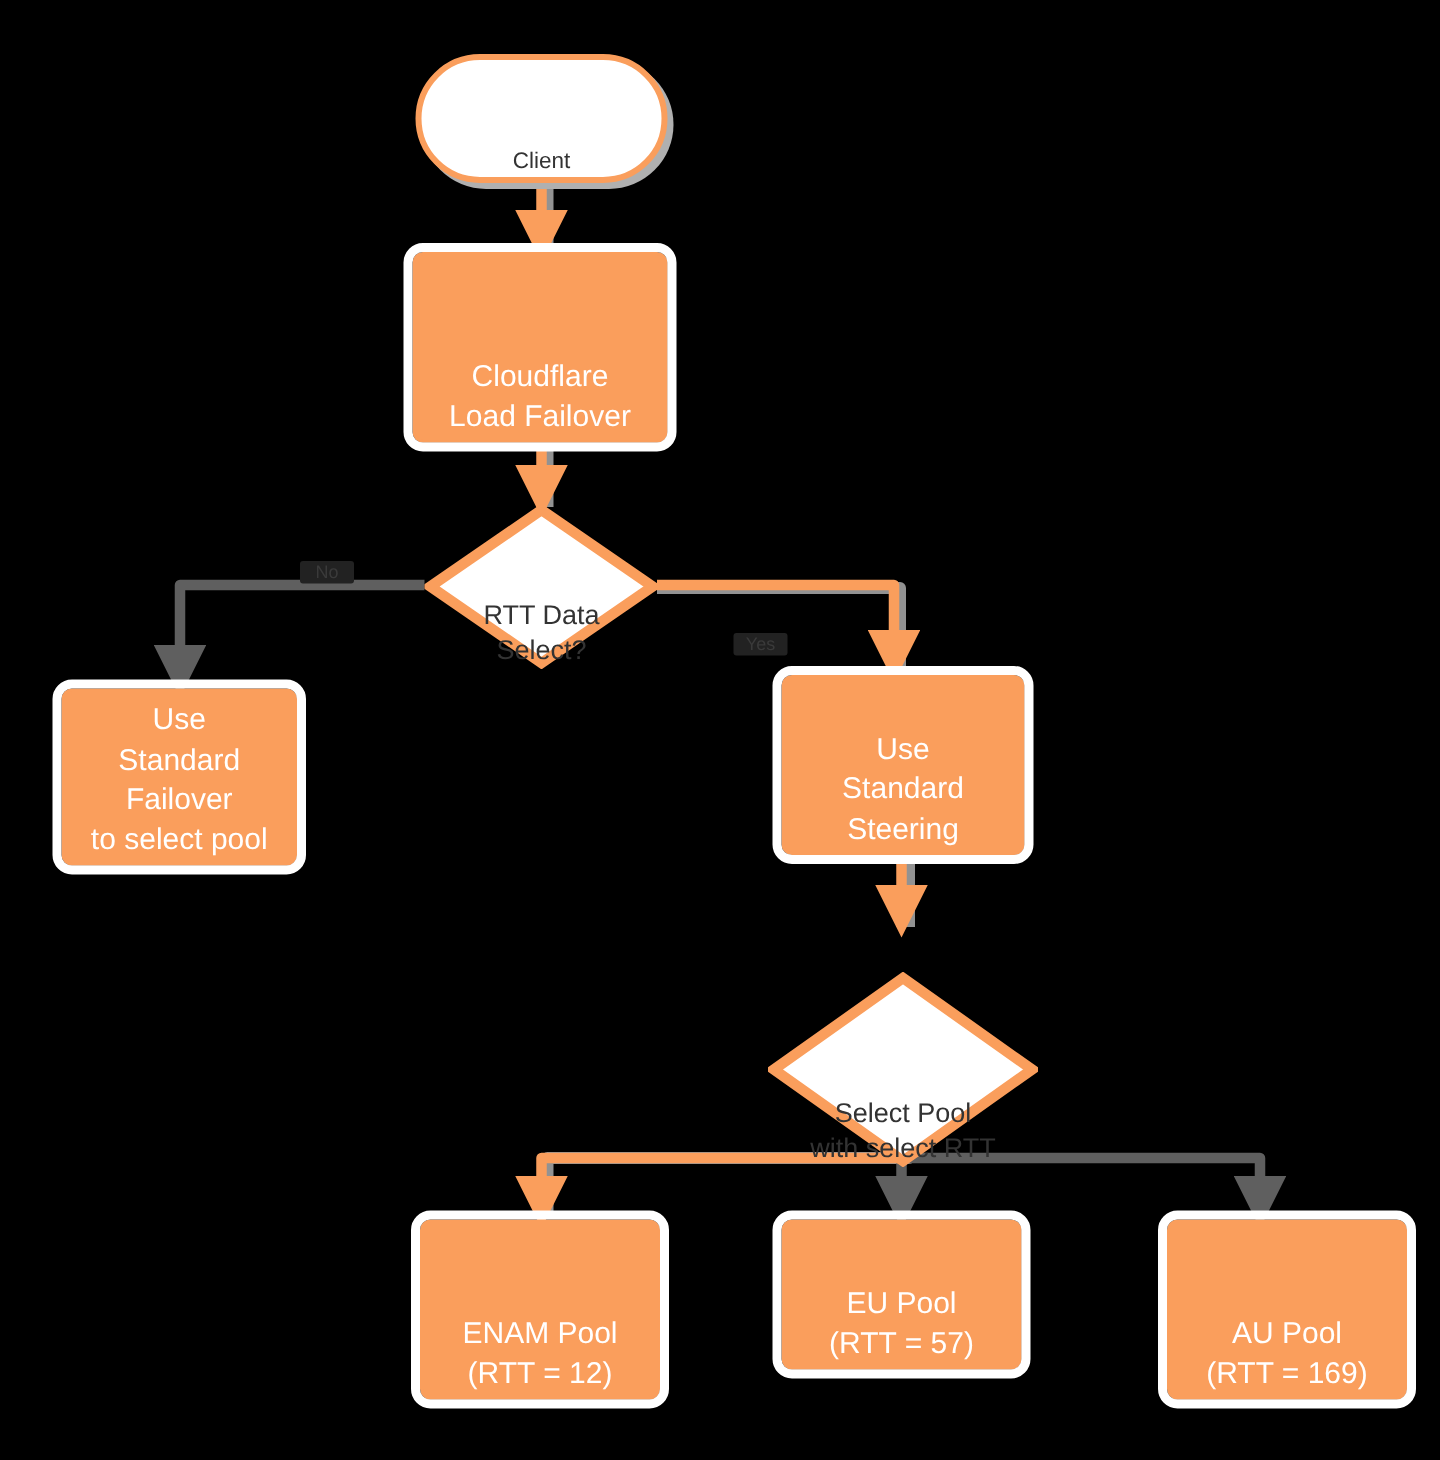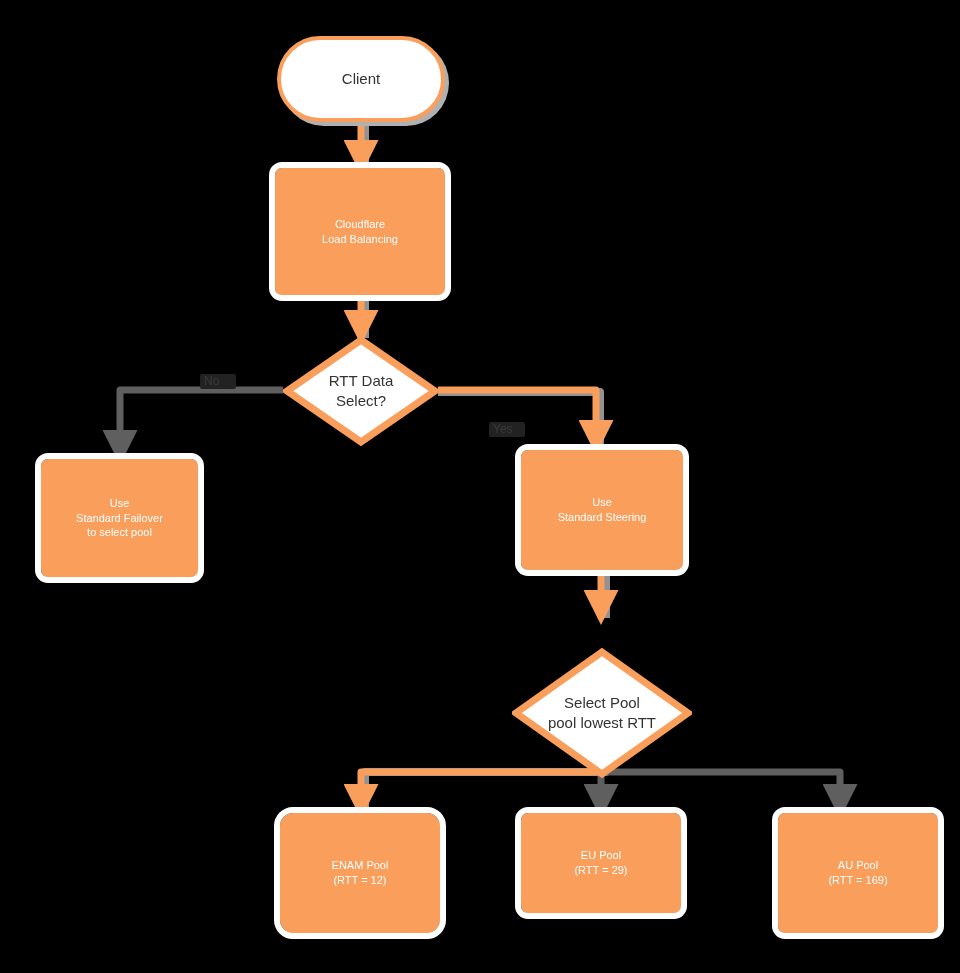--- a/index.html
+++ b/index.html
@@ -19,51 +19,51 @@
   svg.edges {
     position: absolute;
     left: 0; top: 0;
     width: 960px;
     height: 973px;
     pointer-events: none;
   }
   .node {
     position: absolute;
     display: flex;
-    align-items: center;
+    align-items: flex-end;
     justify-content: center;
     text-align: center;
     line-height: 1.32;
   }
   
   .node-rect {
     background: #FA9E5C;
     border: 2px solid #FA9E5C;
     border-radius: 7px;
     color: #FFFFFF;
-    font-size: 11px;
+    font-size: 20px;
     box-shadow: 3px 3px 0 0 #9a9a9a;
     outline: 6px solid #FFFFFF;
     outline-offset: 0px;
   }
   .node-rect .txt { padding: 2px 6px; }
   
   .node-stadium {
     background: #FFFFFF;
     border: 4px solid #FA9E5C;
     border-radius: 999px;
     color: #333333;
     font-size: 15px;
     box-shadow: 4px 4px 0 0 #b0b0b0;
   }
   
   .node-diamond {
     background: transparent;
     color: #333333;
-    font-size: 15px;
+    font-size: 18px;
   }
   .node-diamond .dmd-shape {
     position: absolute;
     left: 0; top: 0;
     width: 100%;
     height: 100%;
     z-index: 0;
   }
   .node-diamond .txt {
     position: relative;
@@ -73,21 +73,21 @@
   .bold { font-weight: normal; }
   
   .edge-label {
     position: absolute;
     font-size: 12px;
     color: #3a3a3a;
     background: #222222;
     padding: 1px 4px;
     border-radius: 2px;
     line-height: 1.1;
-    text-align: left;
+    text-align: center;
   }
 </style>
 </head>
 <body>
 
 <div id="diagram">
 
   <svg class="edges" viewBox="0 0 960 973">
     <defs>
       <marker id="arrow-orange" viewBox="0 0 10 10" refX="8" refY="5" markerWidth="5" markerHeight="5" orient="auto-start-reverse">
@@ -123,21 +123,21 @@
     <path d="M 601 744 L 601 772 L 361 772 L 361 812" stroke="#FA9E5C" stroke-width="7" fill="none" stroke-linejoin="round" marker-end="url(#arrow-orange)"></path>
   </svg>
 
   <div class="node node-stadium" style="left:277px; top:36px; width:168px; height:86px;">
     <span class="txt">Client</span>
   </div>
 
   <div class="node node-rect" style="left:275px; top:168px; width:170px; height:127px;">
     <span class="txt">
       <span>Cloudflare</span><br>
-      <span>Load Balancing</span>
+      <span>Load Failover</span>
     </span>
   </div>
 
   <div class="node node-diamond" style="left:283px; top:336px; width:156px; height:110px;">
     <svg class="dmd-shape" viewBox="0 0 156 110" preserveAspectRatio="none">
       <polygon points="78,4 152,55 78,106 4,55" fill="#FFFFFF" stroke="#FA9E5C" stroke-width="7"></polygon>
     </svg>
     <span class="txt">
       <span>RTT Data</span><br>
       <span>Select?</span>
@@ -162,35 +162,35 @@
       <span>Standard Steering</span>
     </span>
   </div>
 
   <div class="node node-diamond" style="left:512px; top:648px; width:180px; height:130px;">
     <svg class="dmd-shape" viewBox="0 0 180 130" preserveAspectRatio="none">
       <polygon points="90,4 176,65 90,126 4,65" fill="#FFFFFF" stroke="#FA9E5C" stroke-width="7"></polygon>
     </svg>
     <span class="txt">
       <span>Select Pool</span><br>
-      <span>pool lowest RTT</span>
+      <span>with select RTT</span>
     </span>
   </div>
 
-  <div class="node node-rect" style="left:280px; top:813px; width:160px; height:120px;border-radius:13px;">
+  <div class="node node-rect" style="left:280px; top:813px; width:160px; height:120px;">
     <span class="txt">
       <span>ENAM Pool</span><br>
       <span class="bold">(RTT = 12)</span>
     </span>
   </div>
 
   <div class="node node-rect" style="left:521px; top:813px; width:160px; height:100px;">
     <span class="txt">
       <span>EU Pool</span><br>
-      <span>(RTT = 29)</span>
+      <span>(RTT = 57)</span>
     </span>
   </div>
 
   <div class="node node-rect" style="left:760px; top:813px; width:160px; height:120px;margin-left:18px;">
     <span class="txt">
       <span>AU Pool</span><br>
       <span>(RTT = 169)</span>
     </span>
   </div>
 

